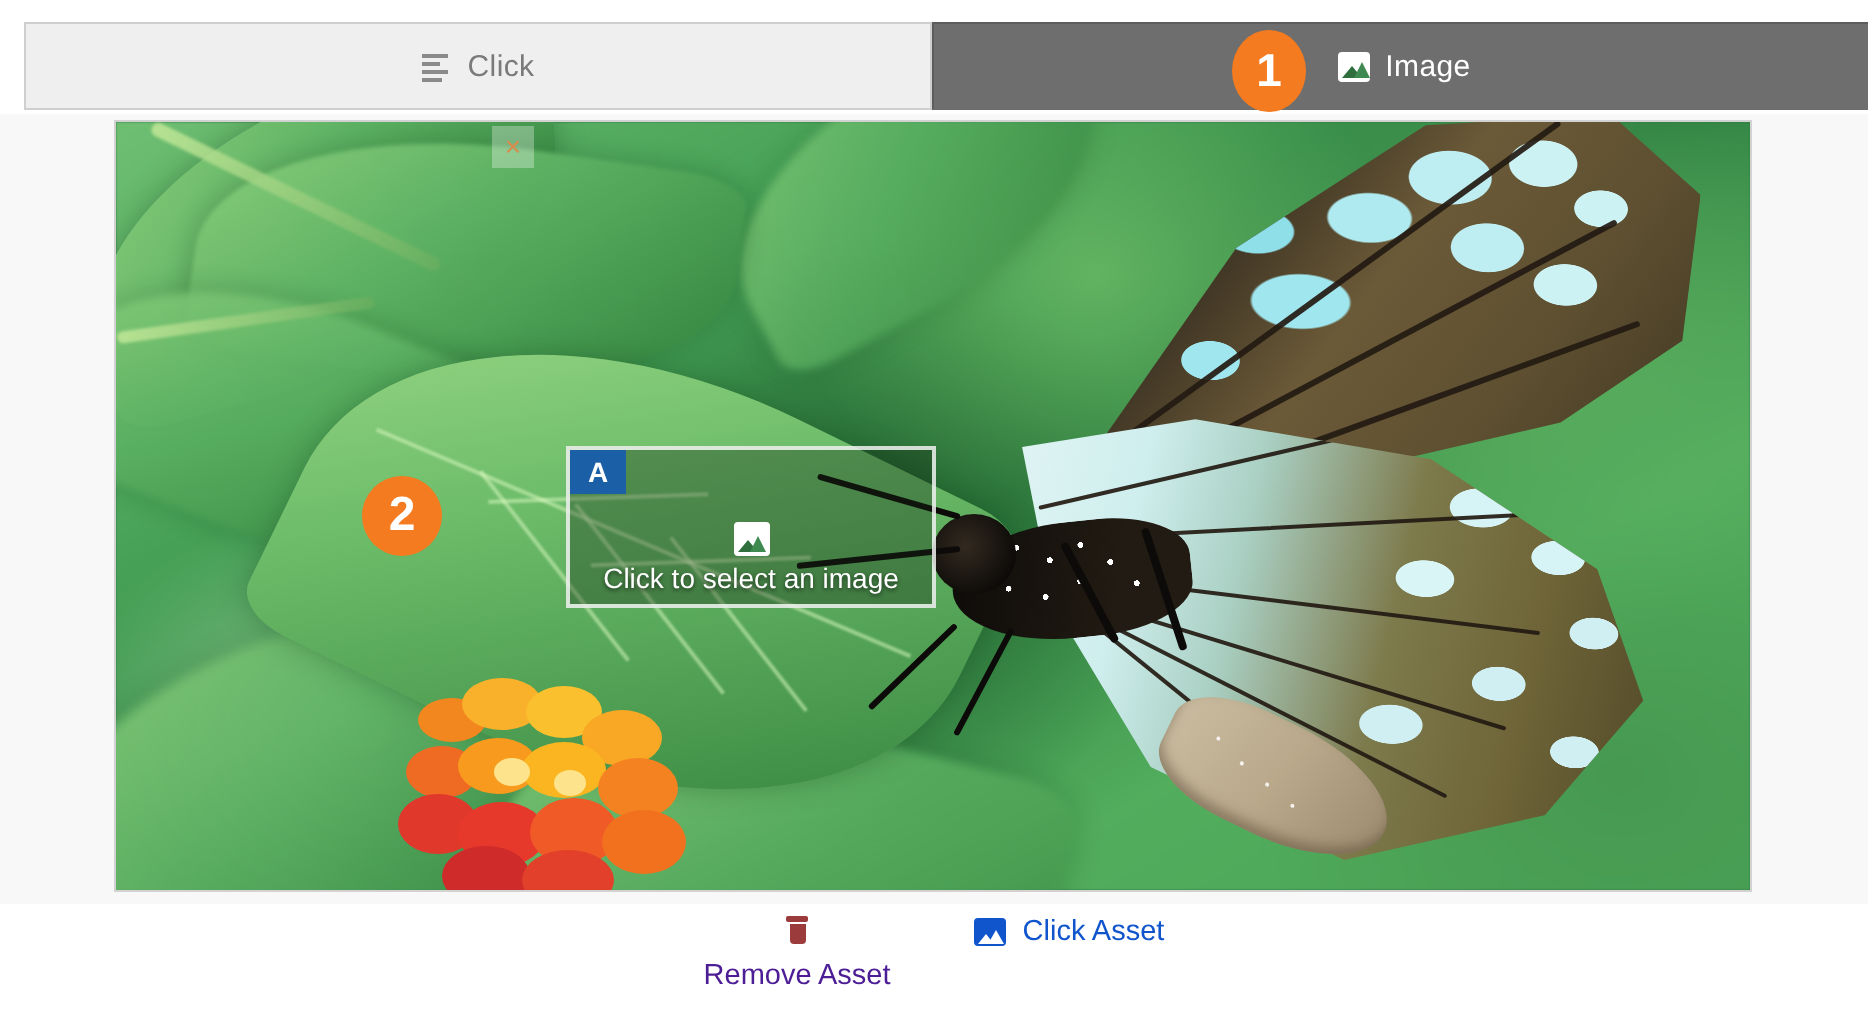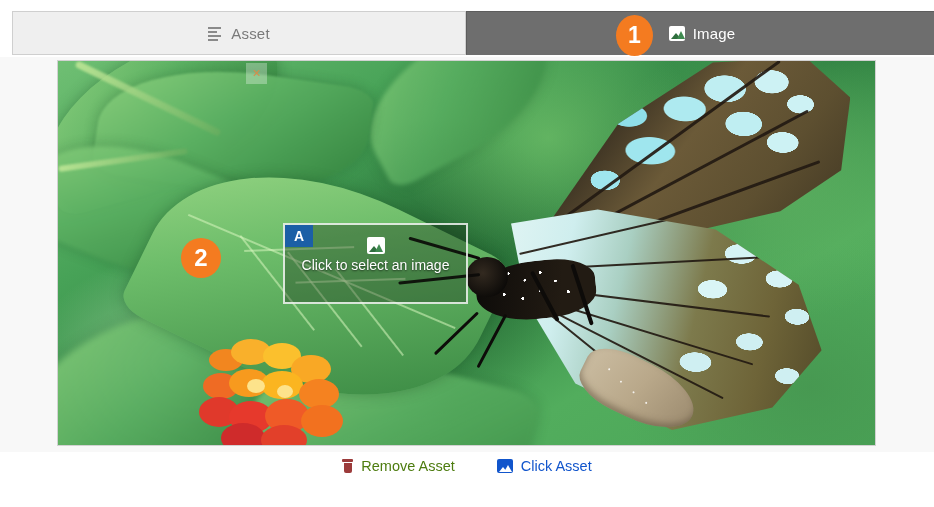--- a/index.html
+++ b/index.html
@@ -315,21 +315,21 @@
     background:#1b5fa6;
     color:#fff;
     font-size: 14px;
     font-weight: bold;
     display:flex;
     align-items:center;
     justify-content:center;
   }
   .asset-center {
     position:absolute;
-    left:0; right:0; top: 12px;
+    left:0; right:0; top: 36px;
     display:flex;
     flex-direction:column;
     align-items:center;
     gap: 3px;
   }
   .asset-center .icon-pic { width:18px; height:17px; }
   .asset-text {
     color:#ffffff;
     font-size:14px;
     text-shadow: 0 1px 2px rgba(0,0,0,.6);
@@ -362,21 +362,21 @@
     box-sizing:border-box;
   }
   .action {
     display:flex;
     align-items:center;
     gap: 8px;
     font-size:14.5px;
     cursor:pointer;
     text-decoration:none;
   }
-  .action-remove { color:#4d7c0f; }
+  .action-remove { color:#4c1d95;flex-direction:column; }
   .action-change { color:#1155cc; }
 
   .icon-trash {
     width: 11px; height: 14px;
     position: relative;
     display:inline-block;
     flex:none;
   }
   .icon-trash::before {
     content:"";
@@ -428,21 +428,21 @@
 <div class="tabbar">
 
   <div class="tab tab-text">
     <span class="tab-inner">
       <span class="icon-textlines">
         <i></i>
           <i></i>
           <i></i>
           <i></i>
       </span>
-      <span>Asset</span>
+      <span>Click</span>
     </span>
   </div>
 
   <div class="tab tab-image">
     <span class="tab-inner">
       <span class="icon-pic"></span>
       <span>Image</span>
     </span>
   </div>
 

